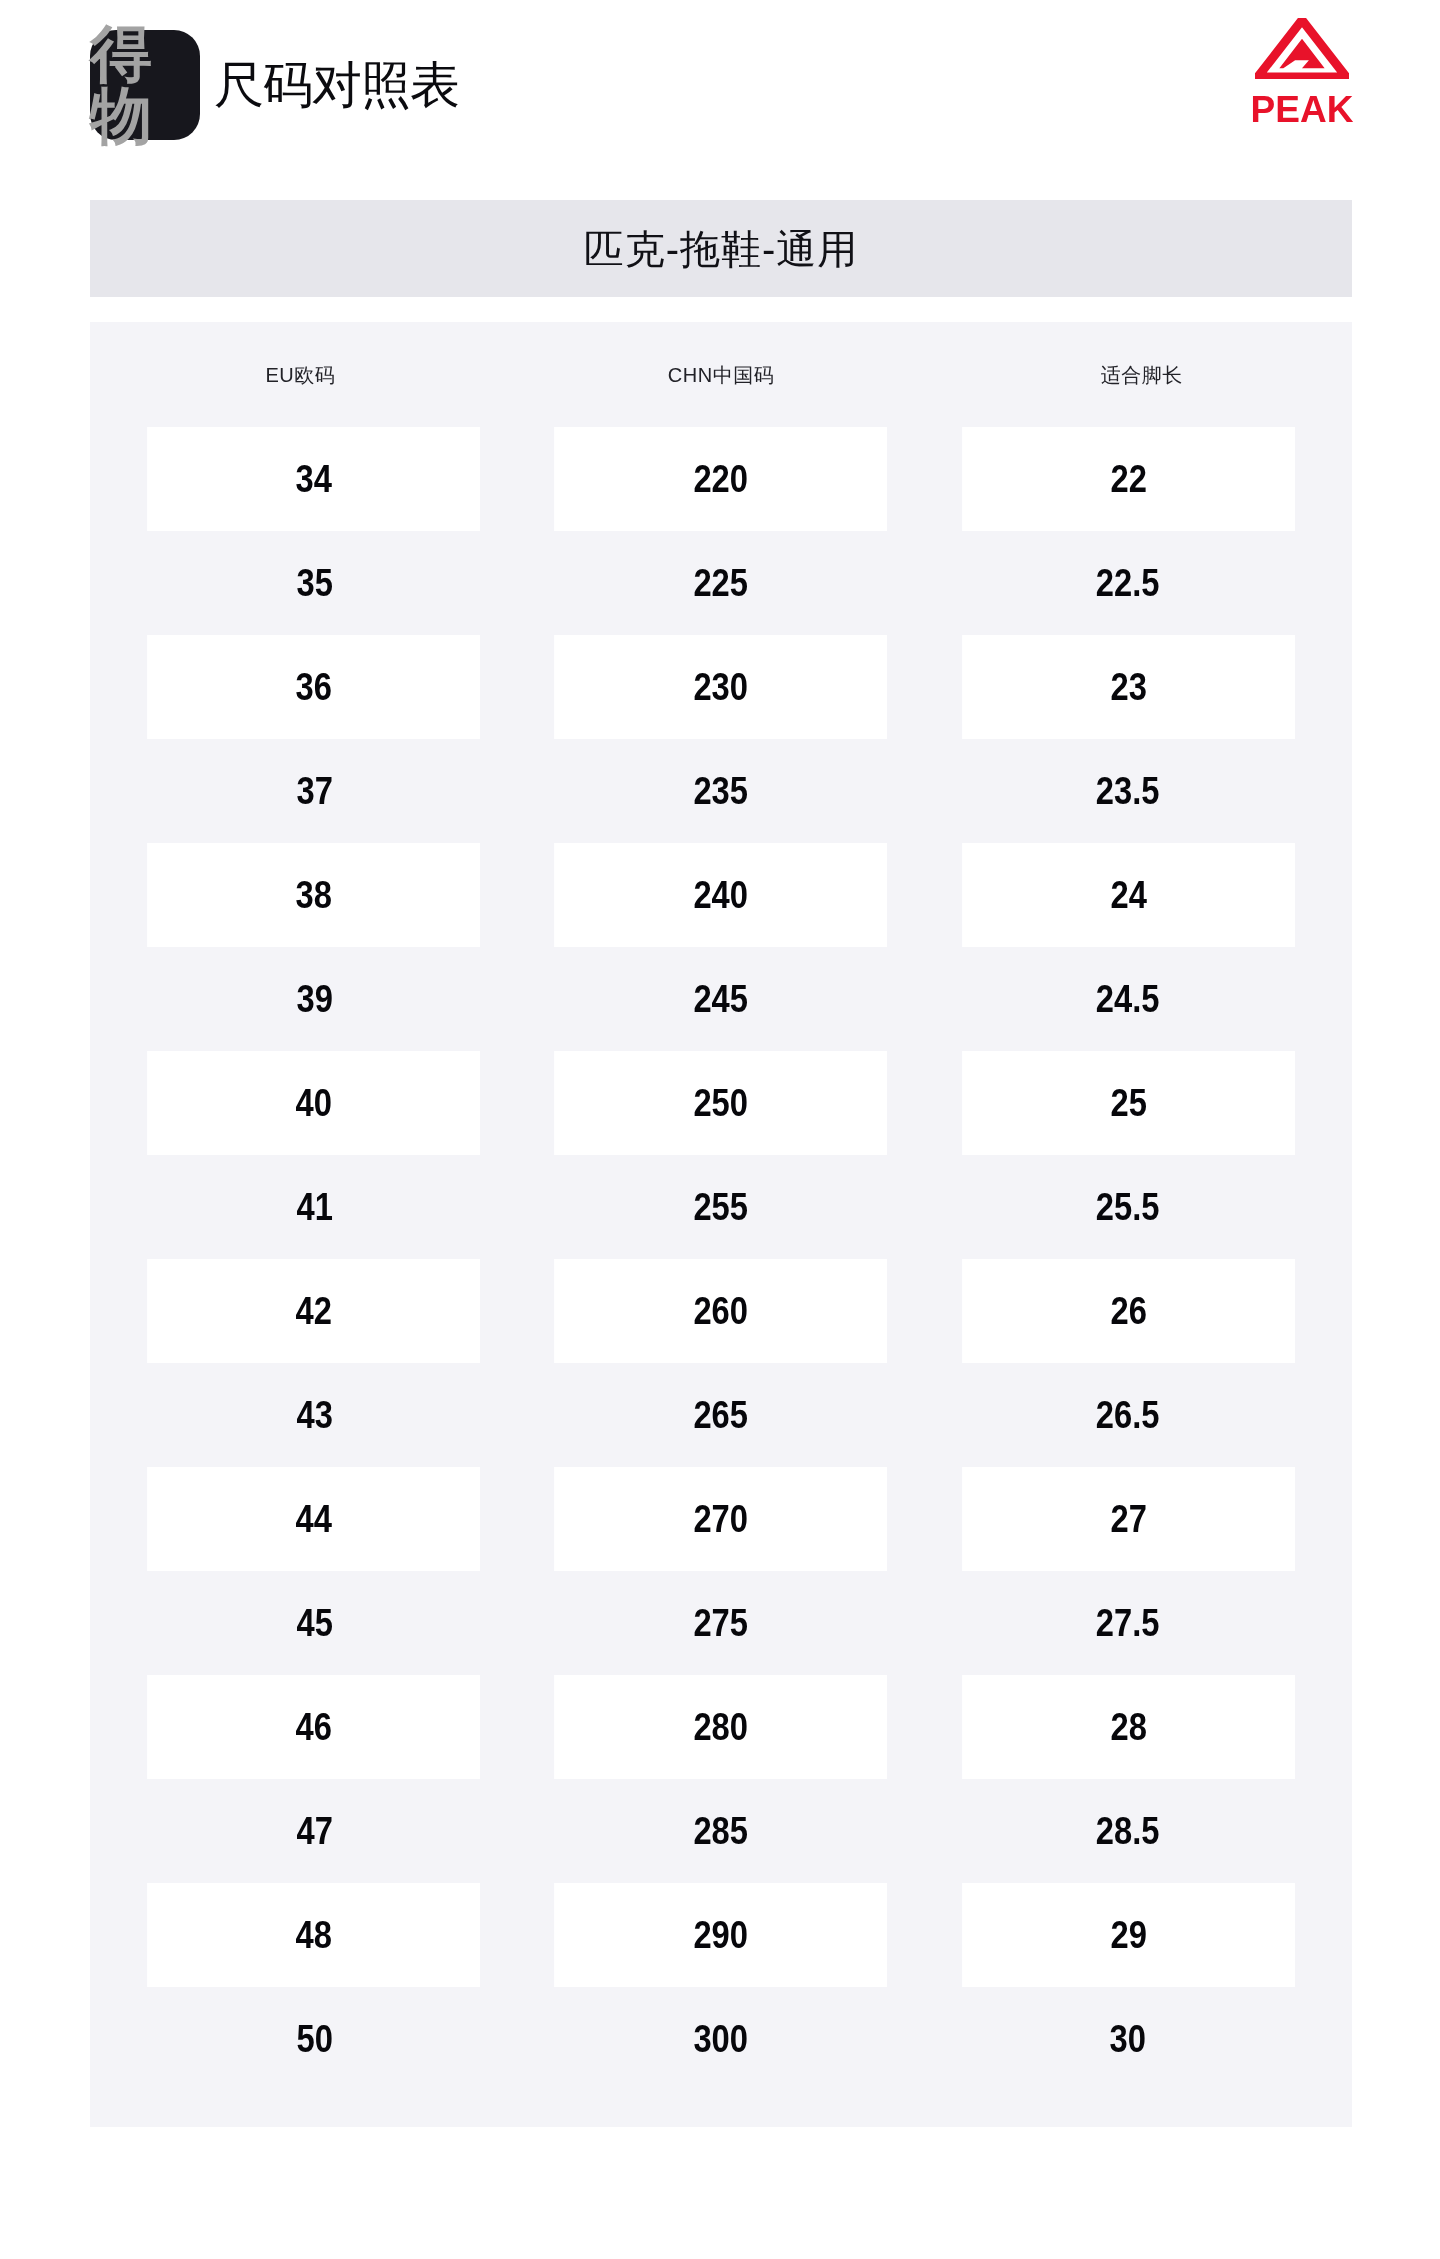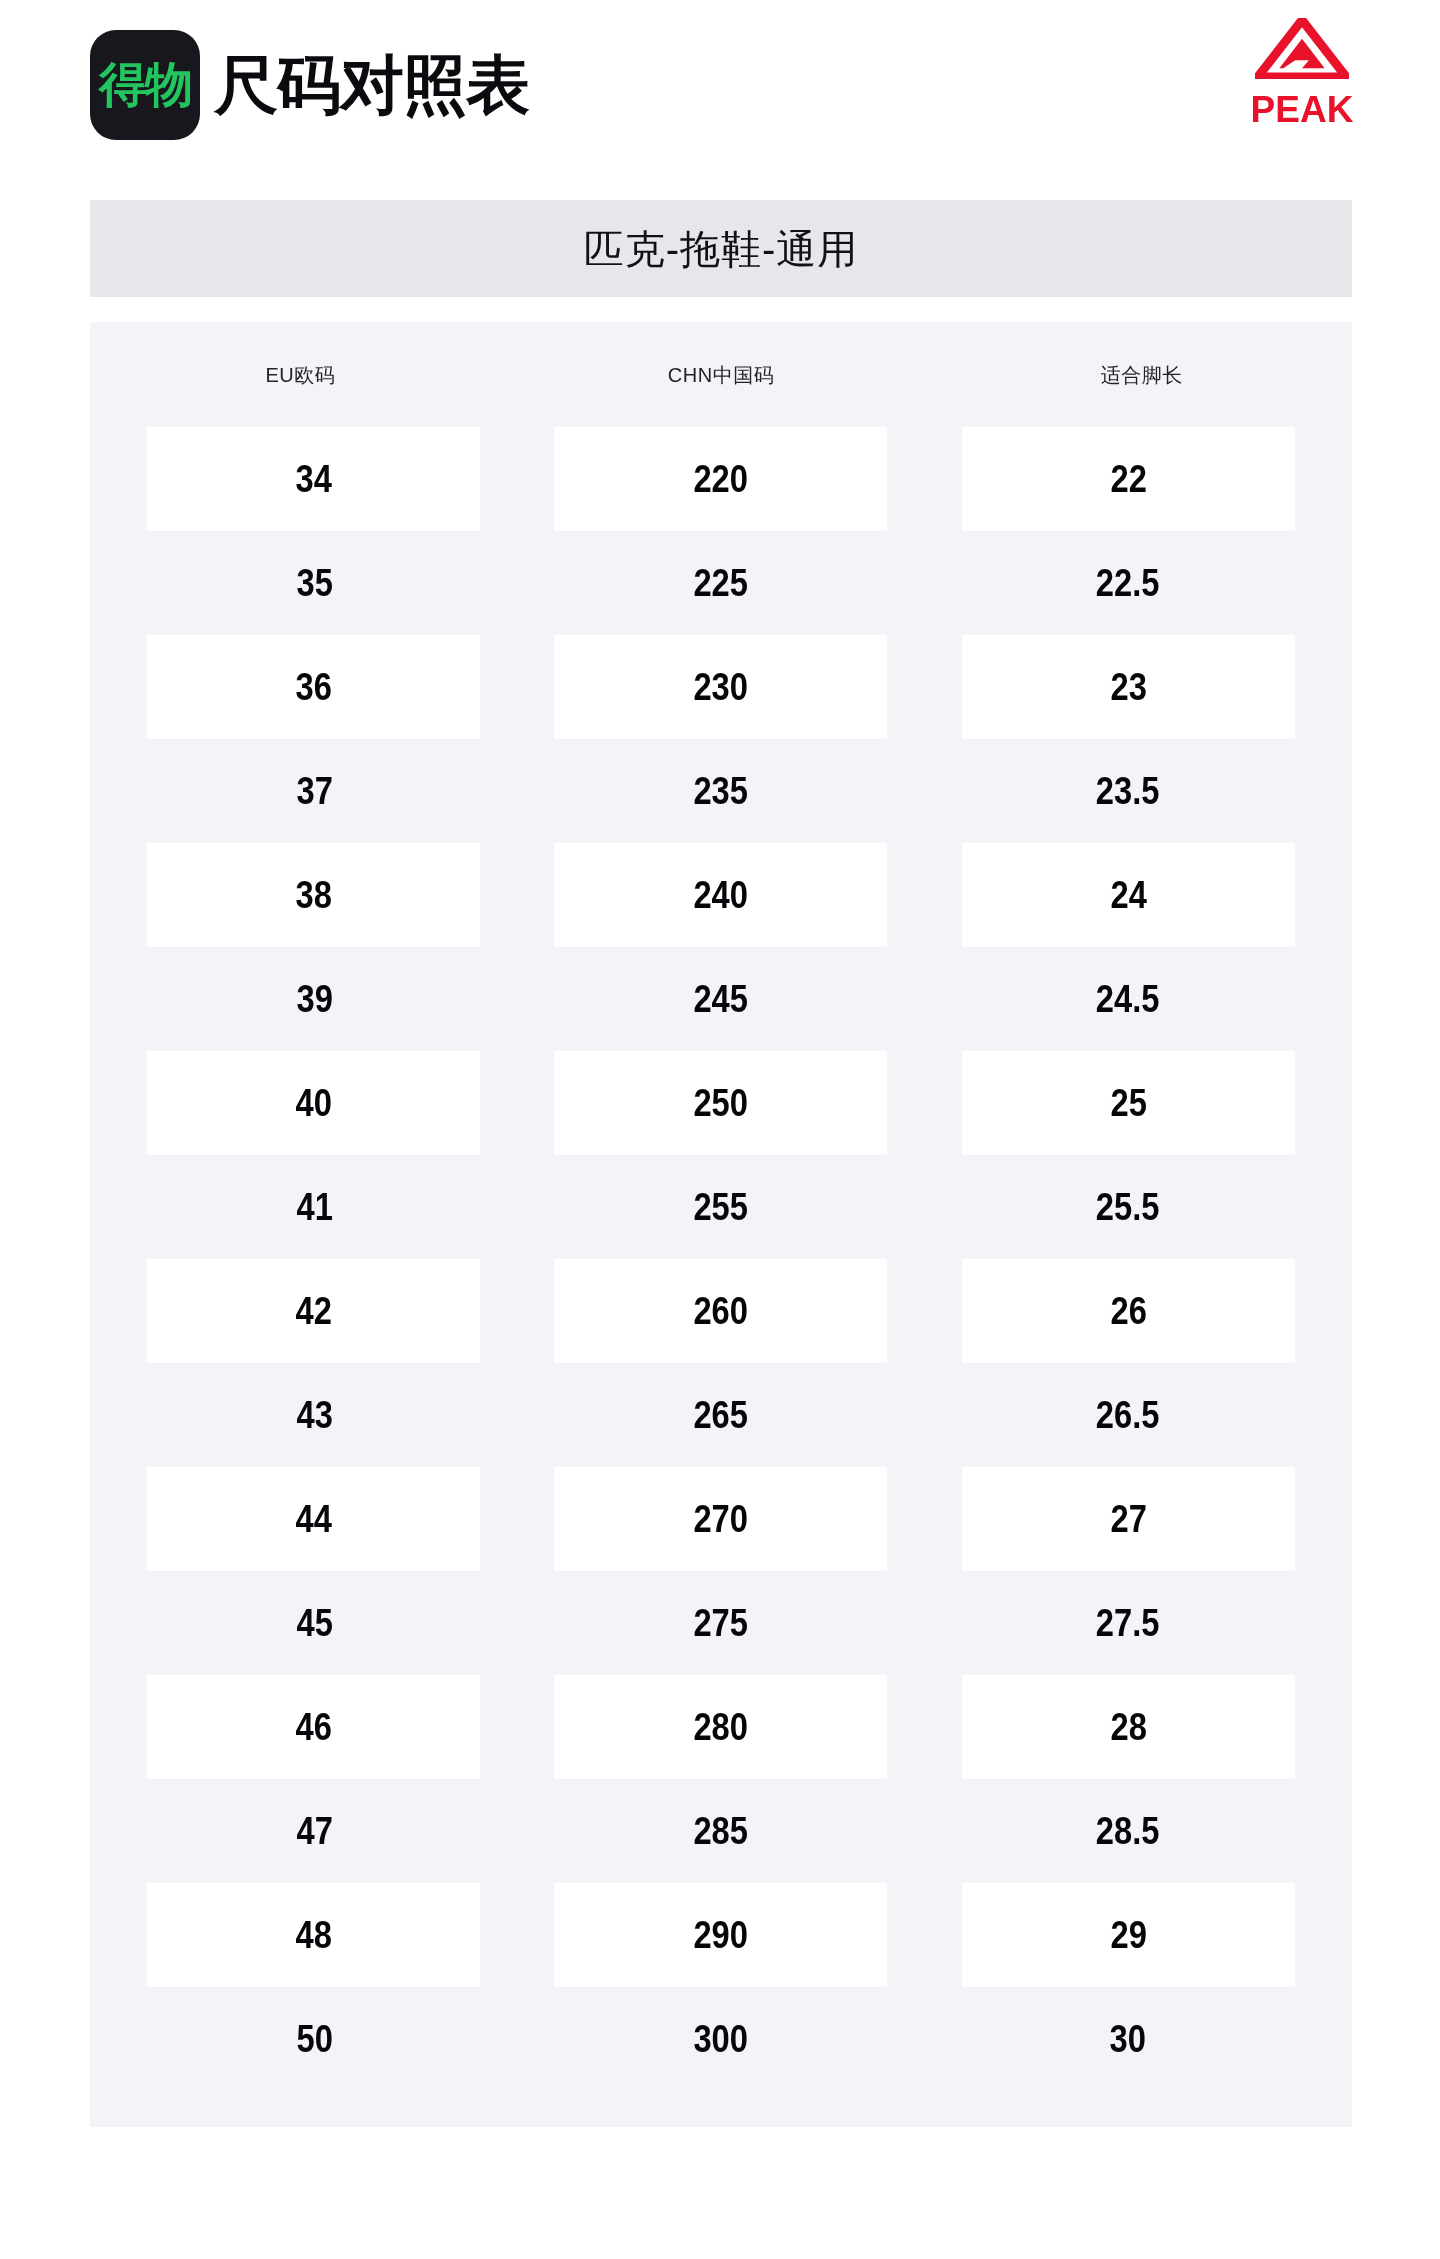--- a/index.html
+++ b/index.html
@@ -42,33 +42,32 @@
     height: 110px;
     border-radius: 26px;
     background: #17171d;
     display: flex;
     align-items: center;
     justify-content: center;
     flex: 0 0 auto;
   }
 
   .dewu-badge-text {
-    color: #22c55e;
-    font-size: 48px;
+    color: #a3a3a3;
+    font-size: 62px;
     font-weight: 700;
     letter-spacing: -2px;
     line-height: 1;
     font-family: "Liberation Sans", "DejaVu Sans", sans-serif;
-    text-align: center;
   }
 
   .page-title {
     margin-left: 14px;
-    font-size: 64px;
-    font-weight: 700;
+    font-size: 50px;
+    font-weight: 400;
     color: #0b0b0f;
     letter-spacing: -1px;
     line-height: 1;
     white-space: nowrap;
   }
 
   
   .peak-logo {
     position: absolute;
     right: 78px;

